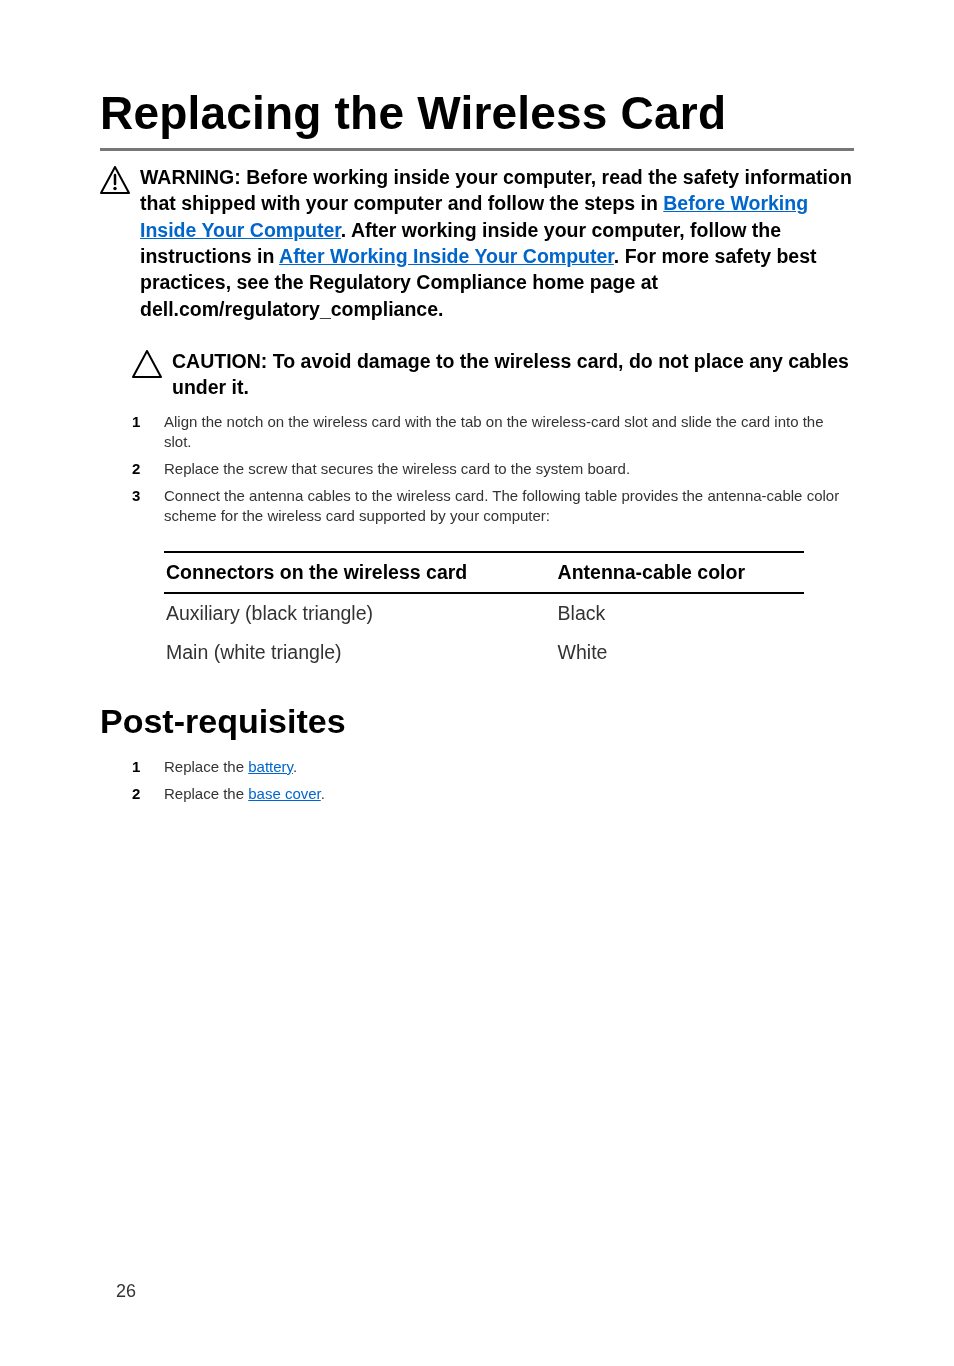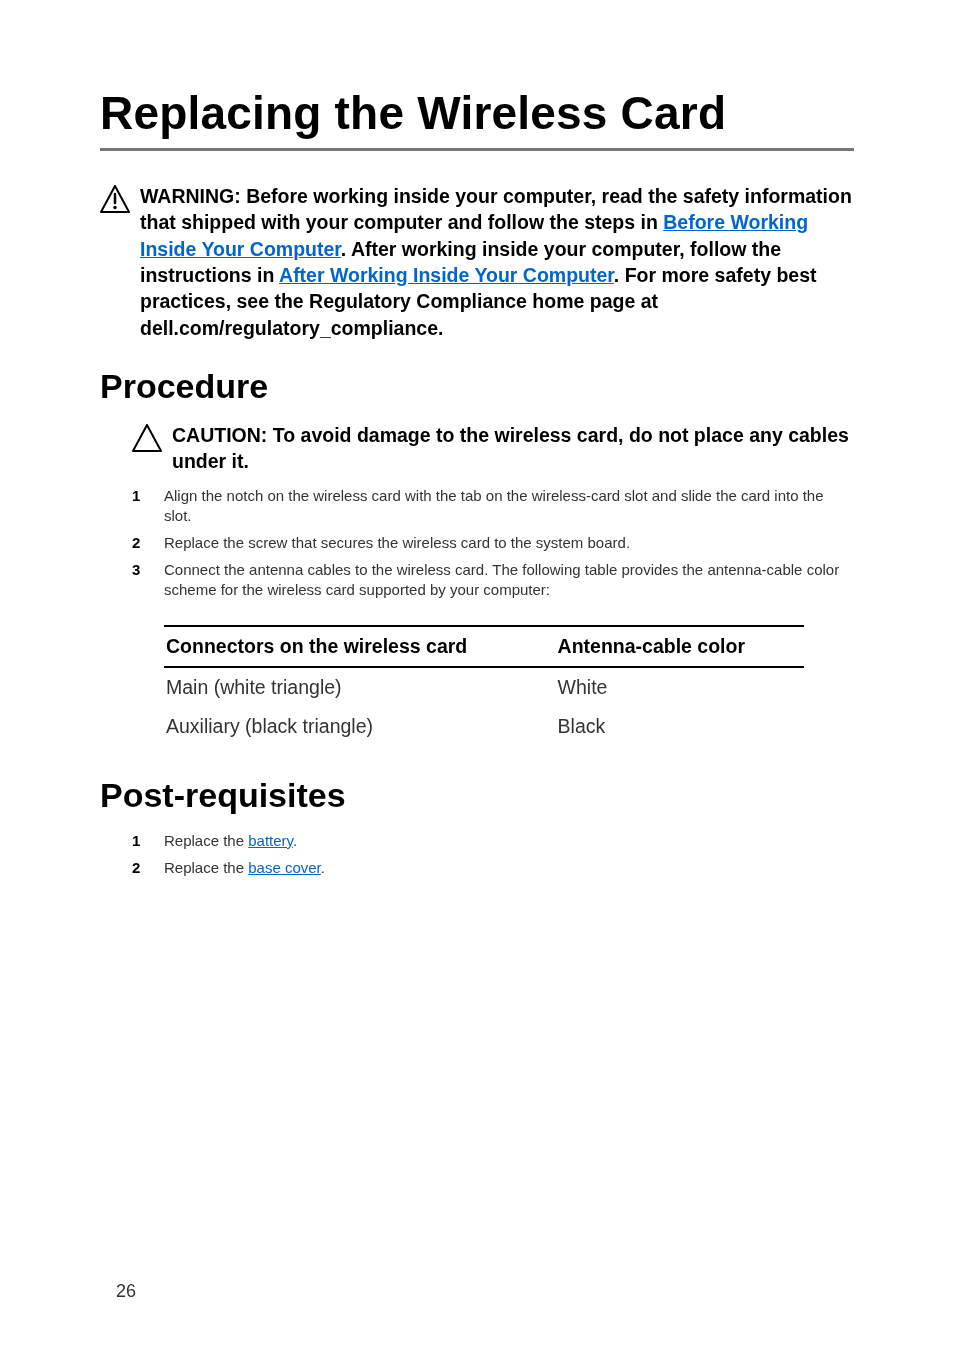--- a/index.html
+++ b/index.html
@@ -22,21 +22,21 @@
     font-size: 46px;
     font-weight: 700;
     margin: 8px 0 6px 0;
     letter-spacing: 0.2px;
     border-bottom: 3px solid #777;
     padding-bottom: 8px;
   }
   .warning-block {
     display: flex;
     align-items: flex-start;
-    margin-top: 32px;
+    margin-top: 13px;
     margin-bottom: 26px;
   }
   .warn-icon, .caution-icon {
     flex: 0 0 auto;
     margin-right: 10px;
     margin-top: 2px;
   }
   .warn-text {
     font-size: 19.5px;
     font-weight: 700;
@@ -127,21 +127,20 @@
         <polygon points="15,1 29,27 1,27" fill="none" stroke="#000" stroke-width="2" stroke-linejoin="round"></polygon>
         <line x1="15" y1="9" x2="15" y2="18" stroke="#000" stroke-width="2.5" stroke-linecap="round"></line>
         <circle cx="15" cy="22.5" r="1.7" fill="#000"></circle>
       </svg>
     </span>
     <div class="warn-text">
       <span>WARNING: Before working inside your computer, read the safety information that shipped with your computer and follow the steps in </span><a href="#" class="link">Before Working Inside Your Computer</a><span>. After working inside your computer, follow the instructions in </span><a href="#" class="link">After Working Inside Your Computer</a><span>. For more safety best practices, see the Regulatory Compliance home page at dell.com/regulatory_compliance.</span>
     </div>
   </div>
 
-  <h2 class="section">Procedure</h2>
 
   <div class="caution-block">
     <span class="caution-icon">
       <svg width="30" height="28" viewBox="0 0 30 28">
         <polygon points="15,1 29,27 1,27" fill="none" stroke="#000" stroke-width="2" stroke-linejoin="round"></polygon>
       </svg>
     </span>
     <div class="caution-text">CAUTION: To avoid damage to the wireless card, do not place any cables under it.</div>
   </div>
 
@@ -153,26 +152,26 @@
 
   <table class="conn">
     <thead>
       <tr>
         <th>Connectors on the wireless card</th>
         <th>Antenna-cable color</th>
       </tr>
     </thead>
     <tbody>
       <tr>
+        <td>Auxiliary (black triangle)</td>
+        <td>Black</td>
+      </tr>
+      <tr>
         <td>Main (white triangle)</td>
         <td>White</td>
-      </tr>
-      <tr>
-        <td>Auxiliary (black triangle)</td>
-        <td>Black</td>
       </tr>
     </tbody>
   </table>
 
   <h2 class="section">Post-requisites</h2>
 
   <ol class="steps">
     <li>
       <span>Replace the </span><a href="#" class="link">battery</a><span>.</span>
     </li>

